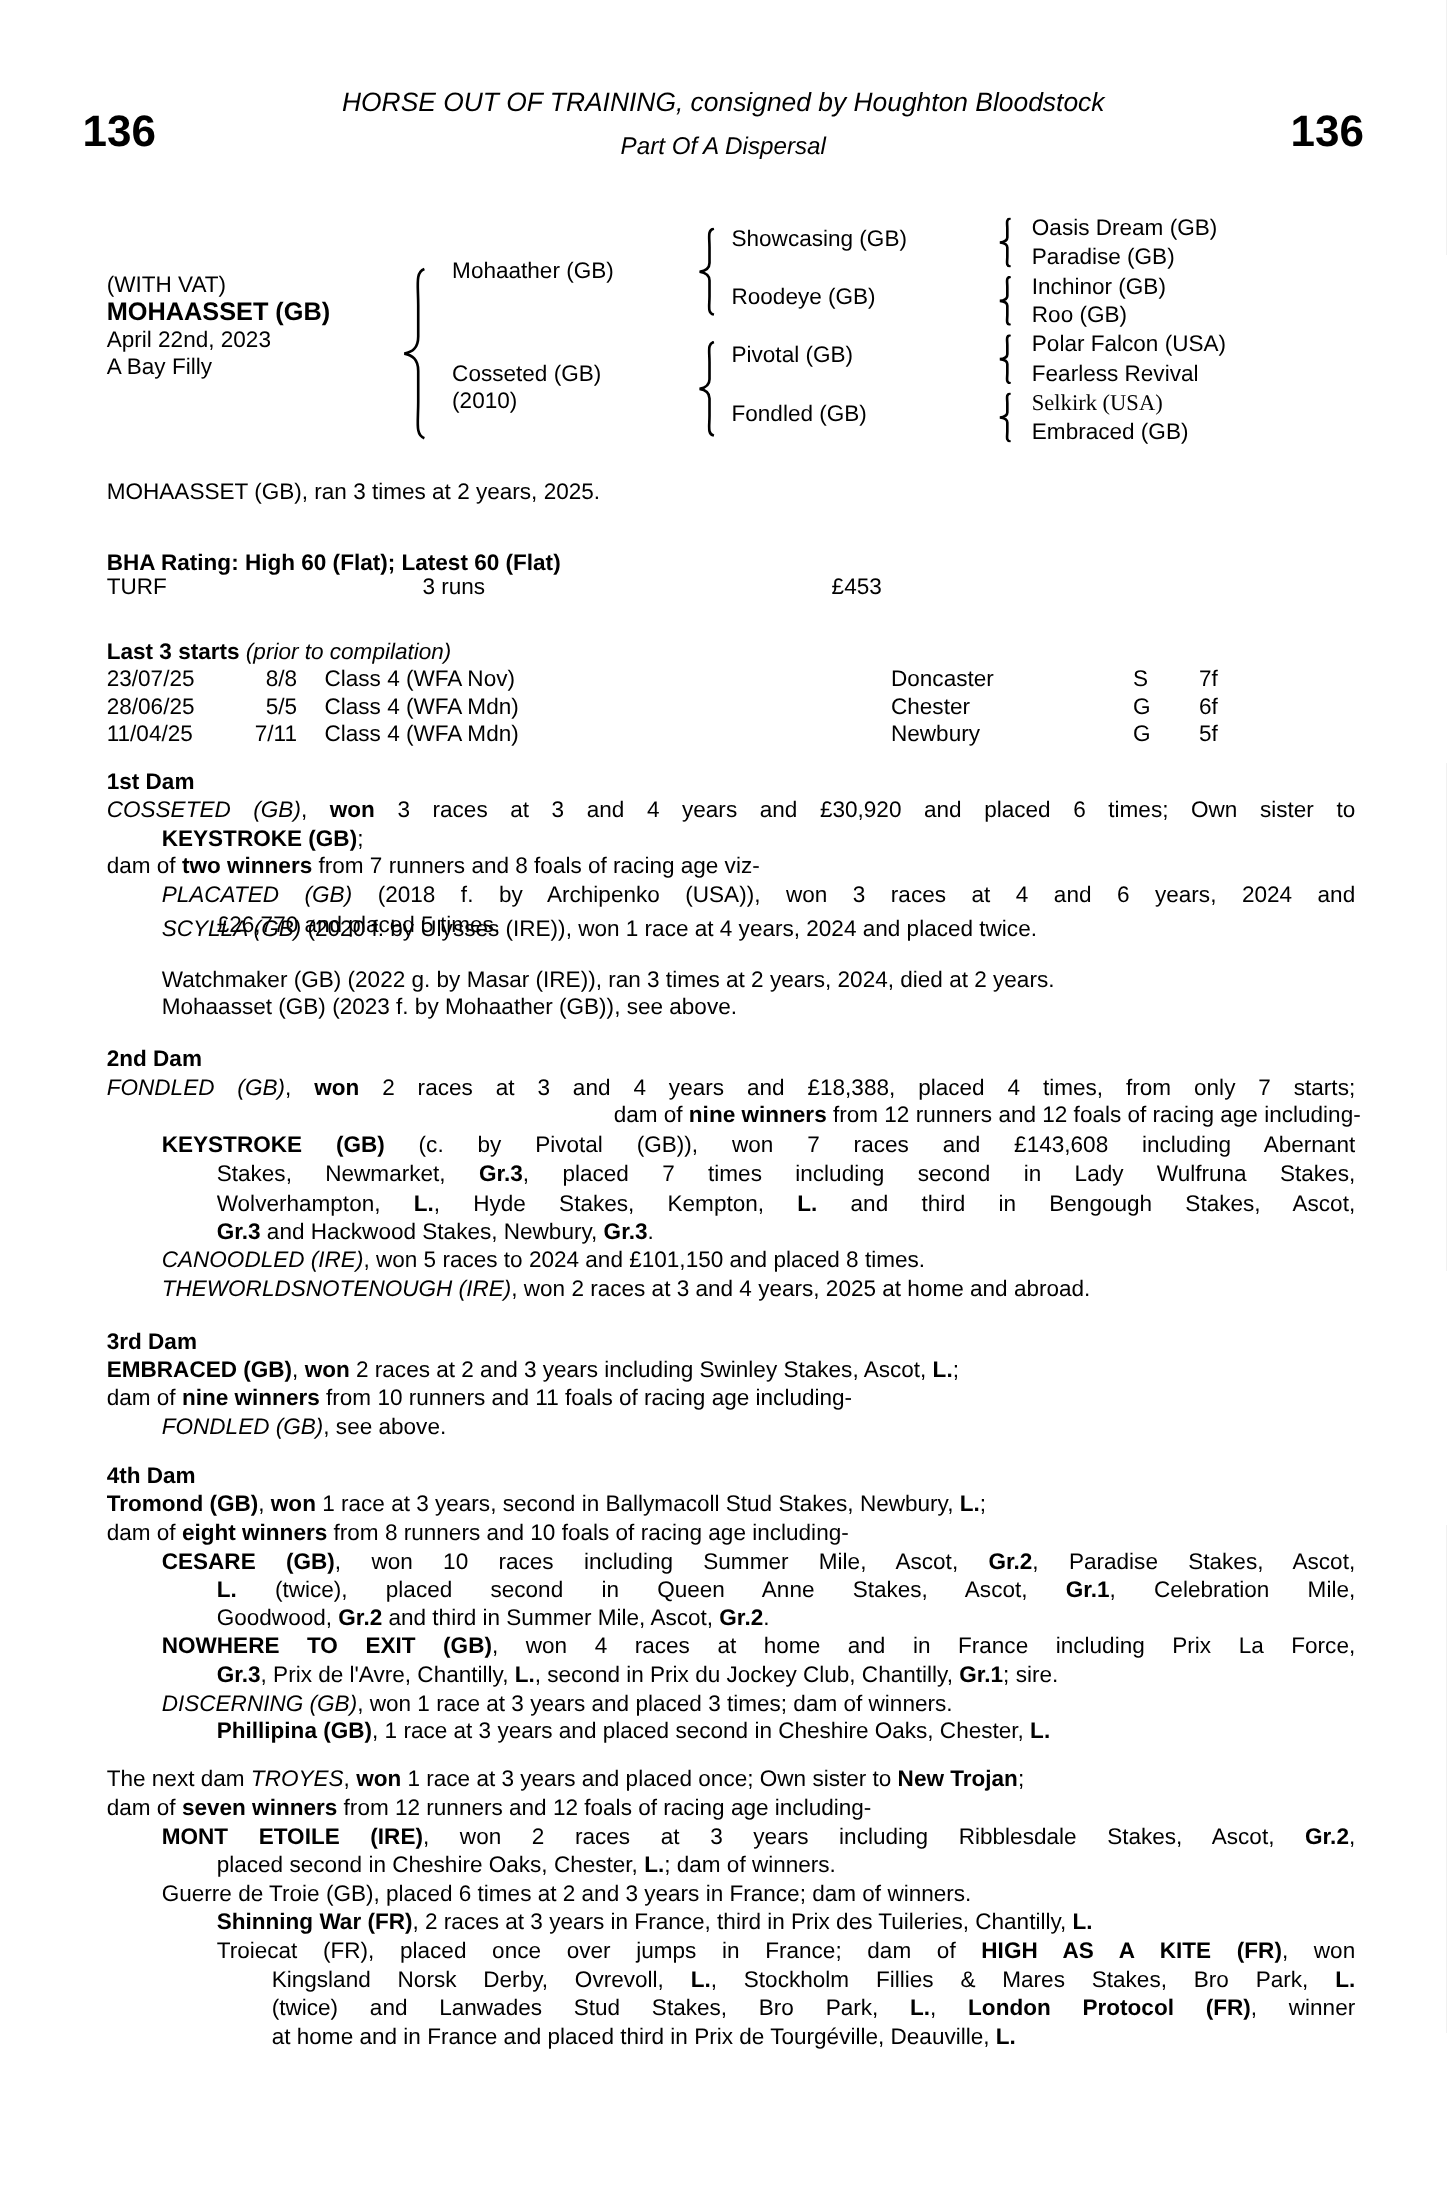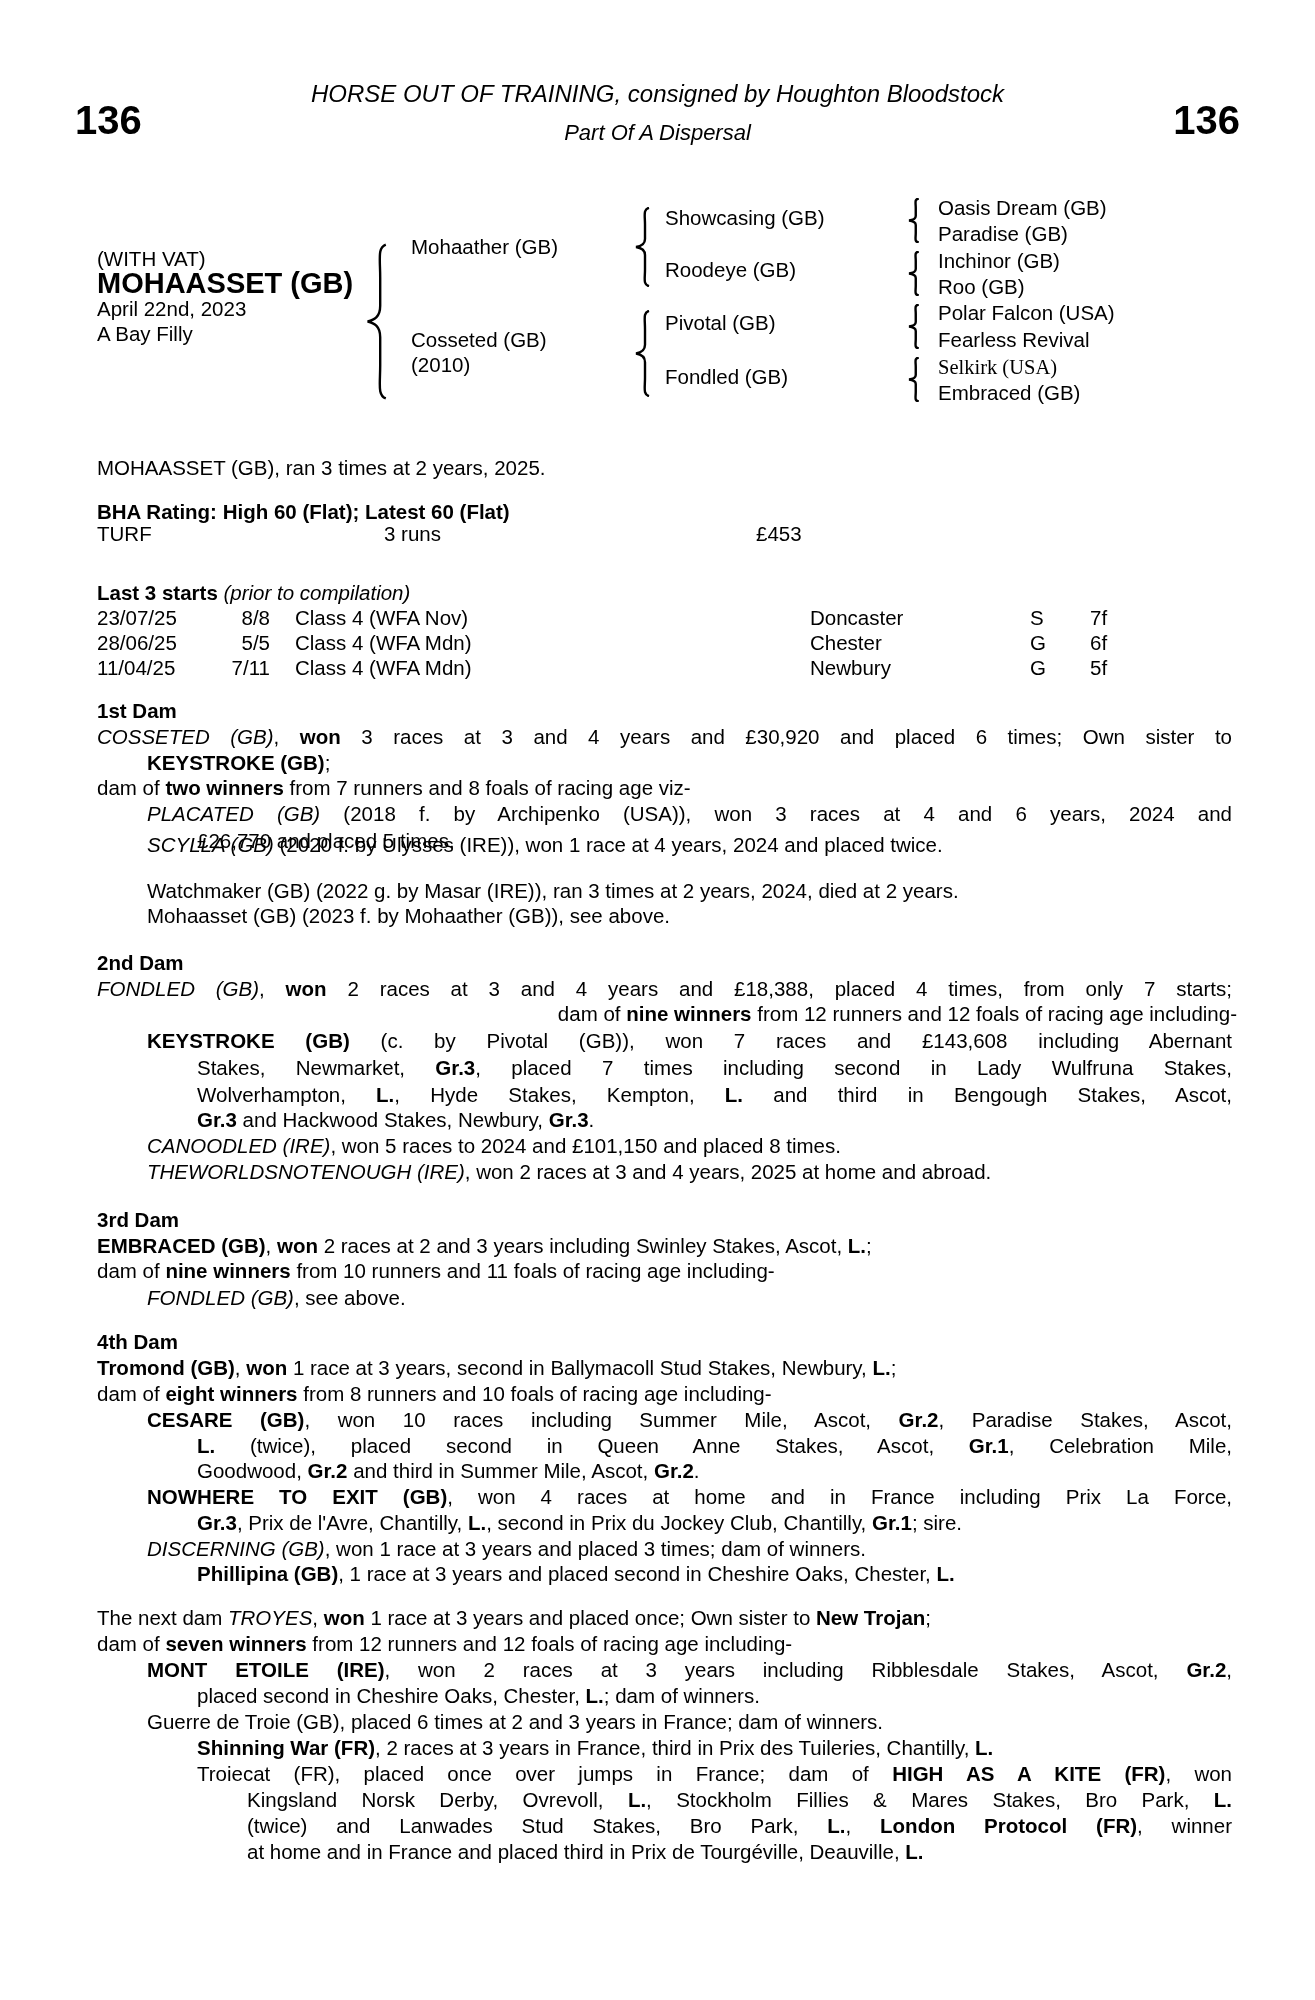--- a/index.html
+++ b/index.html
@@ -9,21 +9,21 @@
     background:#ffffff;
     font-family:"Liberation Sans", sans-serif;
     color:#000;
     overflow:hidden;
   }
   .abs{position:absolute;}
   .title1{font-style:italic;font-size:24px;line-height:28px;width:100%;text-align:center;}
   .title2{font-style:italic;font-size:22px;line-height:26px;width:100%;text-align:center;}
   .lot{font-size:40px;font-weight:bold;line-height:40px;}
   .pedname{font-size:20.5px;line-height:26px;white-space:pre;}
-  .pedbold{font-size:29px;font-weight:bold;line-height:26px;white-space:pre;}
+  .pedbold{font-size:23px;font-weight:bold;line-height:26px;white-space:pre;}
   .brace{position:absolute;}
   .brace path{stroke:#000;fill:none;stroke-width:2.4px;vector-effect:non-scaling-stroke;}
   .bodyline{position:absolute;font-size:20.5px;line-height:26px;height:26px;white-space:pre;}
   .bodyline.just{white-space:normal;text-align:justify;text-align-last:justify;overflow:hidden;}
   .s-r{font-weight:normal;font-style:normal;}
   .s-b{font-weight:bold;}
   .s-i{font-style:italic;}
   .racehdr{font-size:20.5px;line-height:26px;}
   .race-row{position:absolute;left:97px;width:1135px;height:26px;font-size:20.5px;line-height:26px;}
   .race-row span{position:absolute;top:0;white-space:pre;}
@@ -87,21 +87,21 @@
     <div class="abs pedname" style="top:195px;left:938px;">Oasis Dream (GB)</div>
     <div class="abs pedname" style="top:221px;left:938px;">Paradise (GB)</div>
     <div class="abs pedname" style="top:248px;left:938px;">Inchinor (GB)</div>
     <div class="abs pedname" style="top:274px;left:938px;">Roo (GB)</div>
     <div class="abs pedname" style="top:300px;left:938px;">Polar Falcon (USA)</div>
     <div class="abs pedname" style="top:327px;left:938px;">Fearless Revival</div>
     <div class="abs pedname" style="top:354px;left:938px;font-family:Liberation Serif, serif;">Selkirk (USA)</div>
     <div class="abs pedname" style="top:380px;left:938px;">Embraced (GB)</div>
   </div>
 
-  <div class="abs racehdr" style="top:455px;left:97px;">MOHAASSET (GB), ran 3 times at 2 years, 2025.</div>
+  <div class="abs racehdr" style="top:435px;left:97px;">MOHAASSET (GB), ran 3 times at 2 years, 2025.</div>
   <div class="abs racehdr" style="top:499px;left:97px;font-weight:bold;">BHA Rating: High 60 (Flat); Latest 60 (Flat)</div>
   <div class="abs racehdr statline" style="top:521px;left:97px;width:1135px;height:26px;">
     <span style="left:0;">TURF</span>
     <span style="left:287px;">3 runs</span>
     <span style="left:659px;">£453</span>
   </div>
 
   <div class="abs racehdr" style="top:580px;left:97px;">
     <span style="font-weight:bold;">Last 3 starts</span><span style="font-style:italic;"> (prior to compilation)</span>
   </div>

